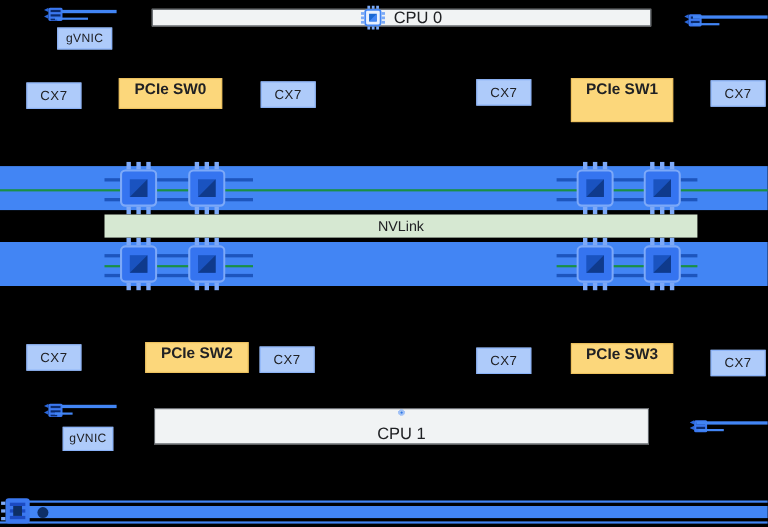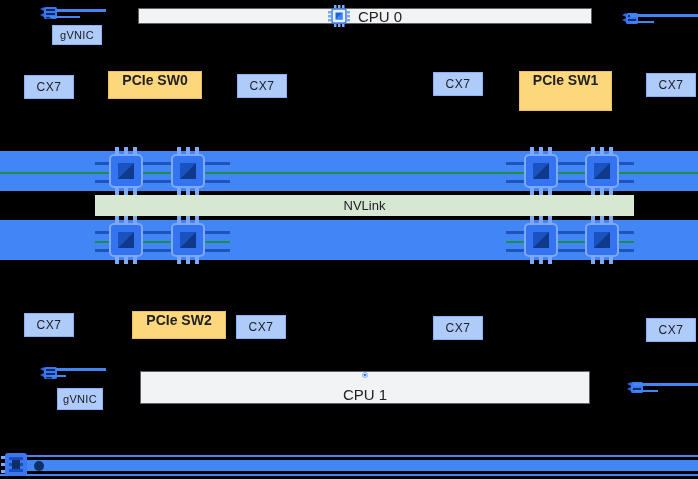--- a/index.html
+++ b/index.html
@@ -264,20 +264,23 @@
   </div>
   <div class="box-yellow" style="left:108px; top:311px; width:94px; height:28px;margin-left:24px;">
     <span>PCIe SW2</span>
   </div>
   <div class="box-blue" style="left:236px; top:315px; width:50px; height:24px;">
     <span>CX7</span>
   </div>
   <div class="box-blue" style="left:433px; top:316px; width:50px; height:24px;">
     <span>CX7</span>
   </div>
+  <div class="box-yellow" style="left:519px; top:312px; width:93px; height:28px;">
+    <span>PCIe SW3</span>
+  </div>
   <div class="box-blue" style="left:646px; top:318px; width:50px; height:24px;">
     <span>CX7</span>
   </div>
 
   <svg class="nic-icon" style="left:40px; top:366px;" width="17" height="16" viewBox="0 0 17 16">
     <path d="M0 3 L4 1 L4 5 Z" fill="#2a66d9"></path>
     <path d="M0 9 L4 7 L4 11 Z" fill="#2a66d9"></path>
     <rect x="4" y="1" width="13" height="12" rx="1.5" fill="#3b78f0"></rect>
     <rect x="6" y="3" width="9" height="2" fill="#0b2a6b"></rect>
     <rect x="6" y="7" width="9" height="2" fill="#0b2a6b"></rect>

